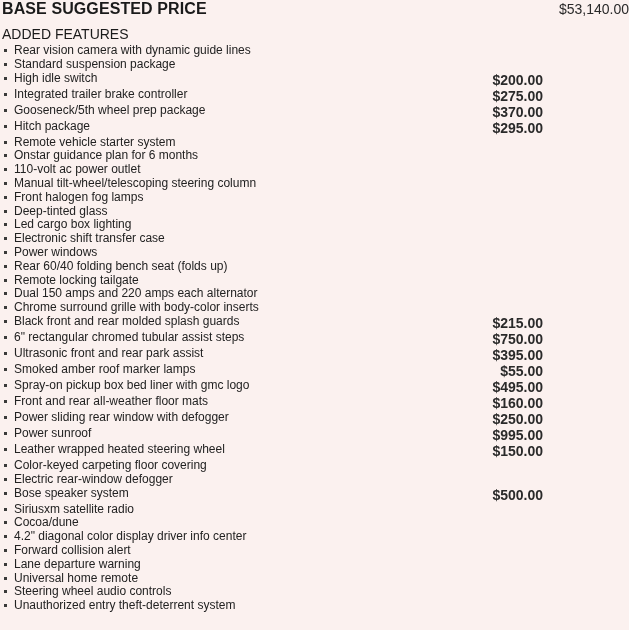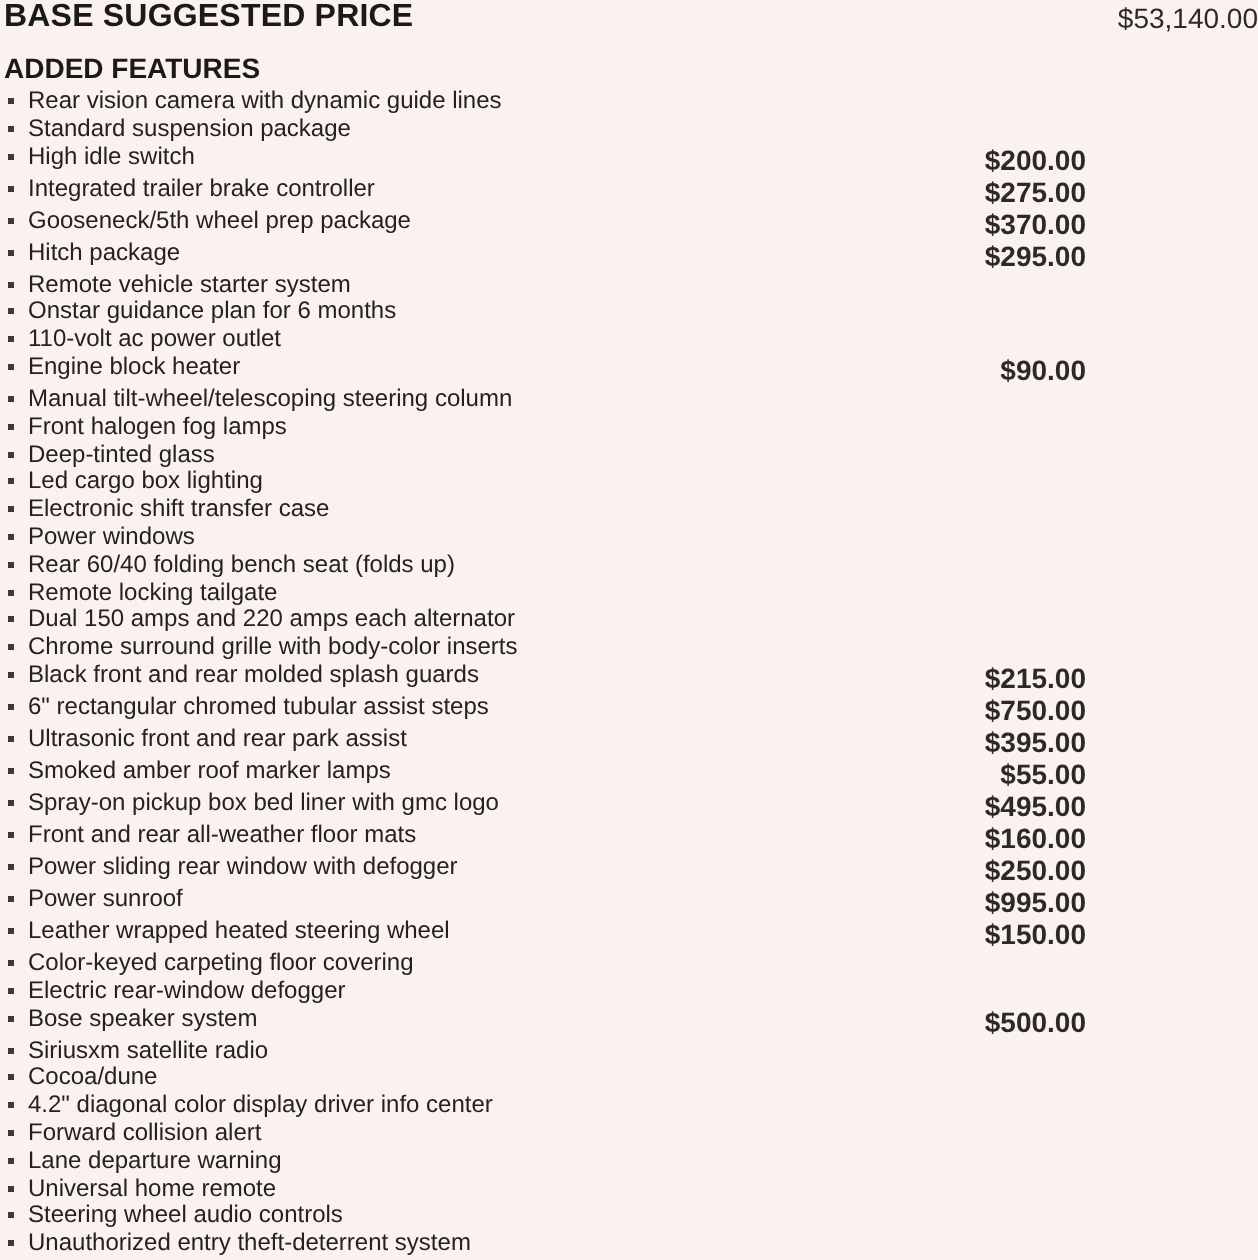--- a/index.html
+++ b/index.html
@@ -39,21 +39,21 @@
       top: 0px;
       font-size: 14px;
       line-height: 18px;
       color: #2a2a2a;
     }
     .added-title {
       position: absolute;
       left: 2px;
       top: 26px;
       font-size: 14px;
-      font-weight: bold;
+      font-weight: normal;
       line-height: 16px;
       color: #1a1a1a;
     }
     .feature-list {
       position: absolute;
       left: 0;
       top: 44px;
       width: 543px;
       margin: 0;
       padding: 0;
@@ -142,25 +142,20 @@
     <li class="feature">
       <span class="bullet"></span>
       <span class="feature-label">Onstar guidance plan for 6 months</span>
       <span class="feature-price"></span>
     </li>
     <li class="feature">
       <span class="bullet"></span>
       <span class="feature-label">110-volt ac power outlet</span>
       <span class="feature-price"></span>
     </li>
-    <li class="feature priced">
-      <span class="bullet"></span>
-      <span class="feature-label">Engine block heater</span>
-      <span class="feature-price">$90.00</span>
-    </li>
     <li class="feature">
       <span class="bullet"></span>
       <span class="feature-label">Manual tilt-wheel/telescoping steering column</span>
       <span class="feature-price"></span>
     </li>
     <li class="feature">
       <span class="bullet"></span>
       <span class="feature-label">Front halogen fog lamps</span>
       <span class="feature-price"></span>
     </li>

